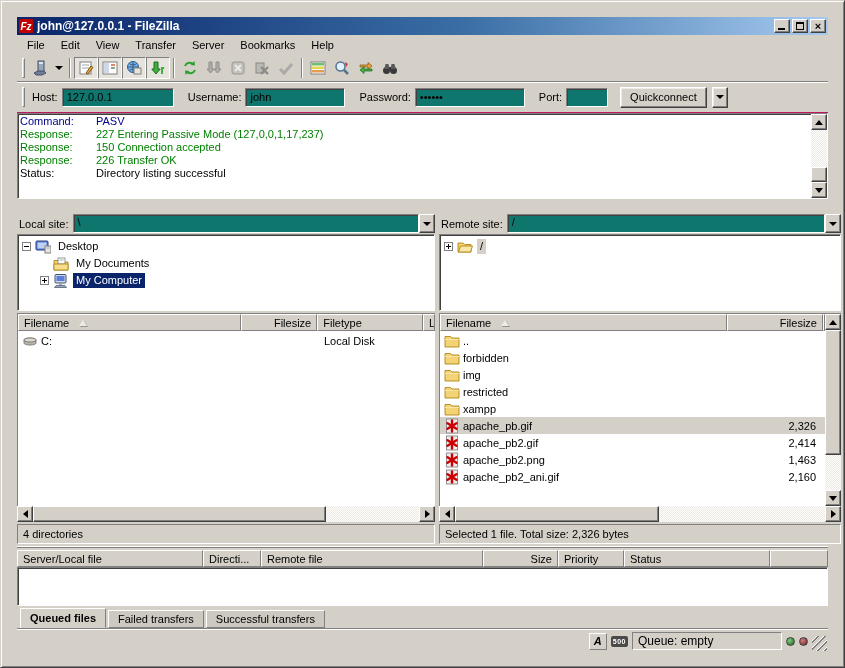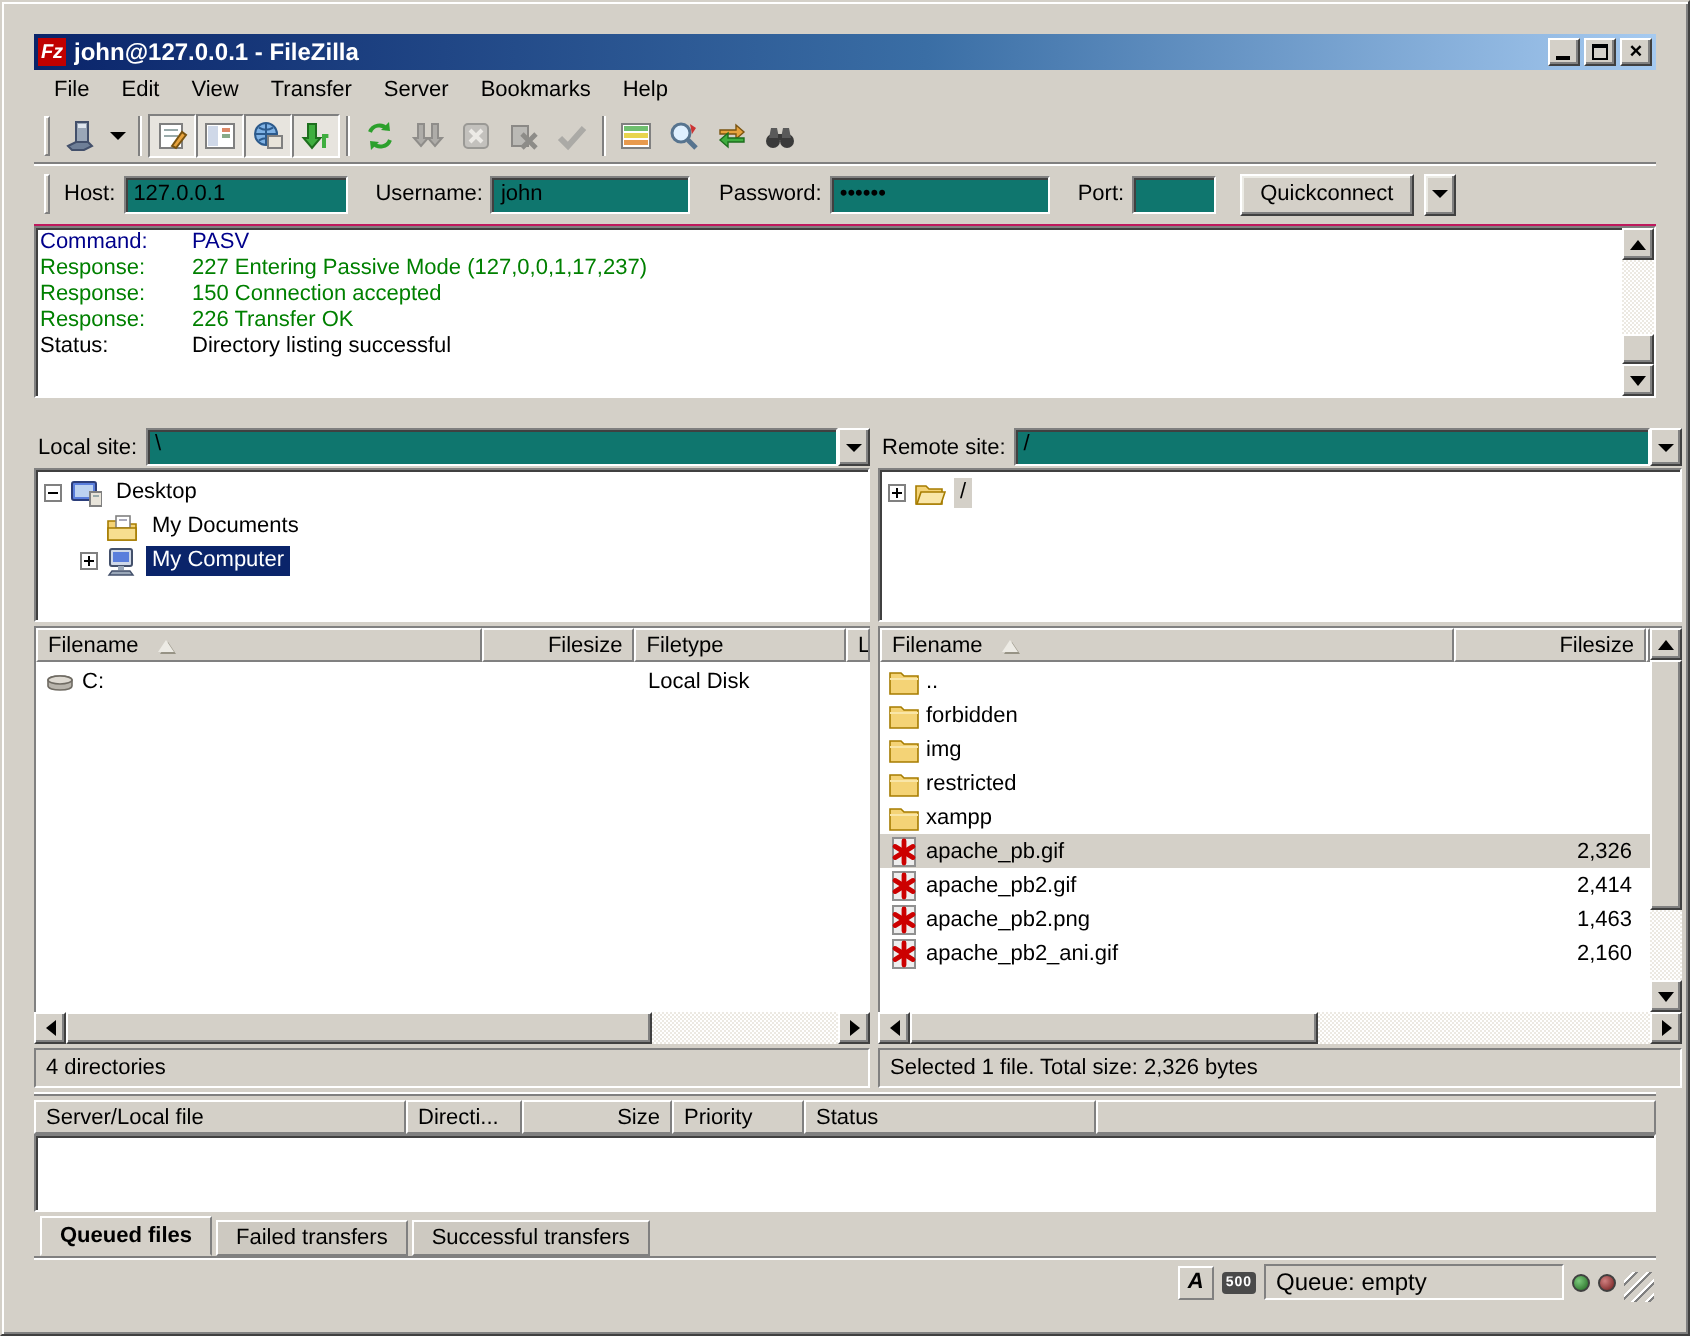--- a/index.html
+++ b/index.html
@@ -620,20 +620,23 @@
   </div>
 
   <div class="queuepane">
     <div class="lhdr">
       <div class="hcell" style="width:186px">
           <span>Server/Local file</span>
         </div>
       <div class="hcell" style="width:58px">
           <span>Directi...</span>
         </div>
+      <div class="hcell" style="width:222px">
+          <span>Remote file</span>
+        </div>
       <div class="hcell r" style="width:75px">
           <span>Size</span>
         </div>
       <div class="hcell" style="width:66px">
           <span>Priority</span>
         </div>
       <div class="hcell" style="width:146px">
           <span>Status</span>
         </div>
       <div class="hfill"></div>

